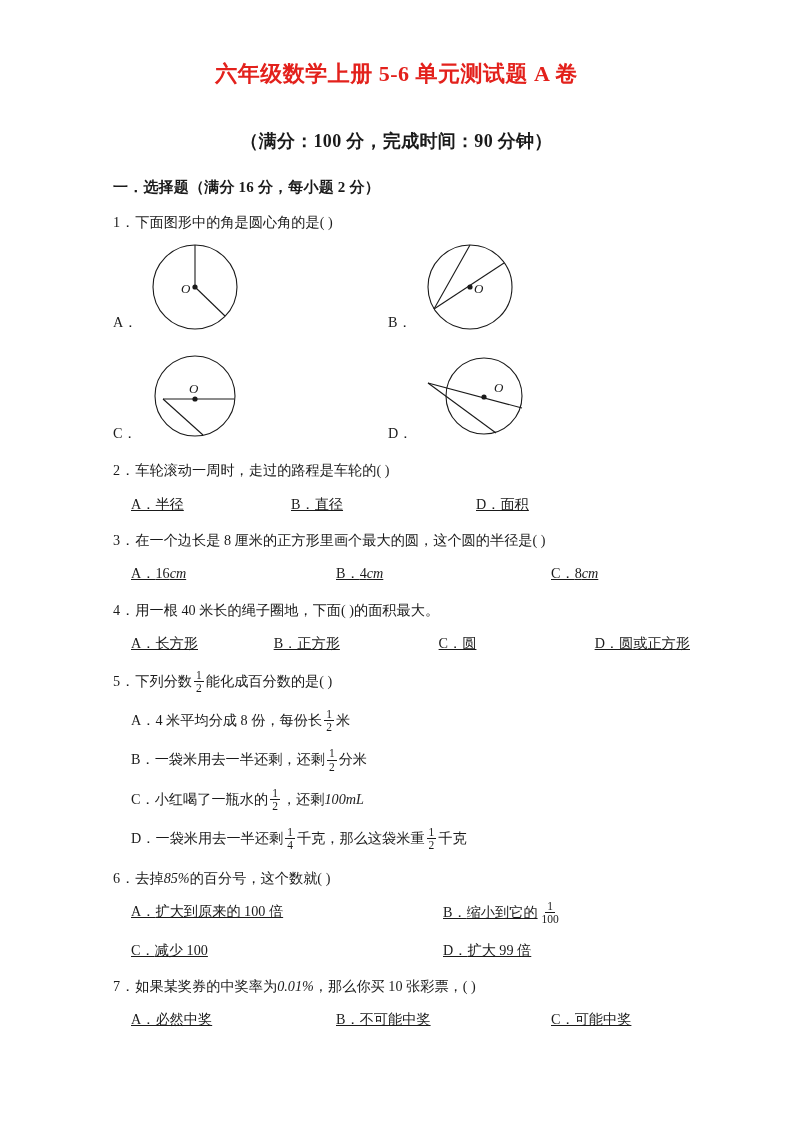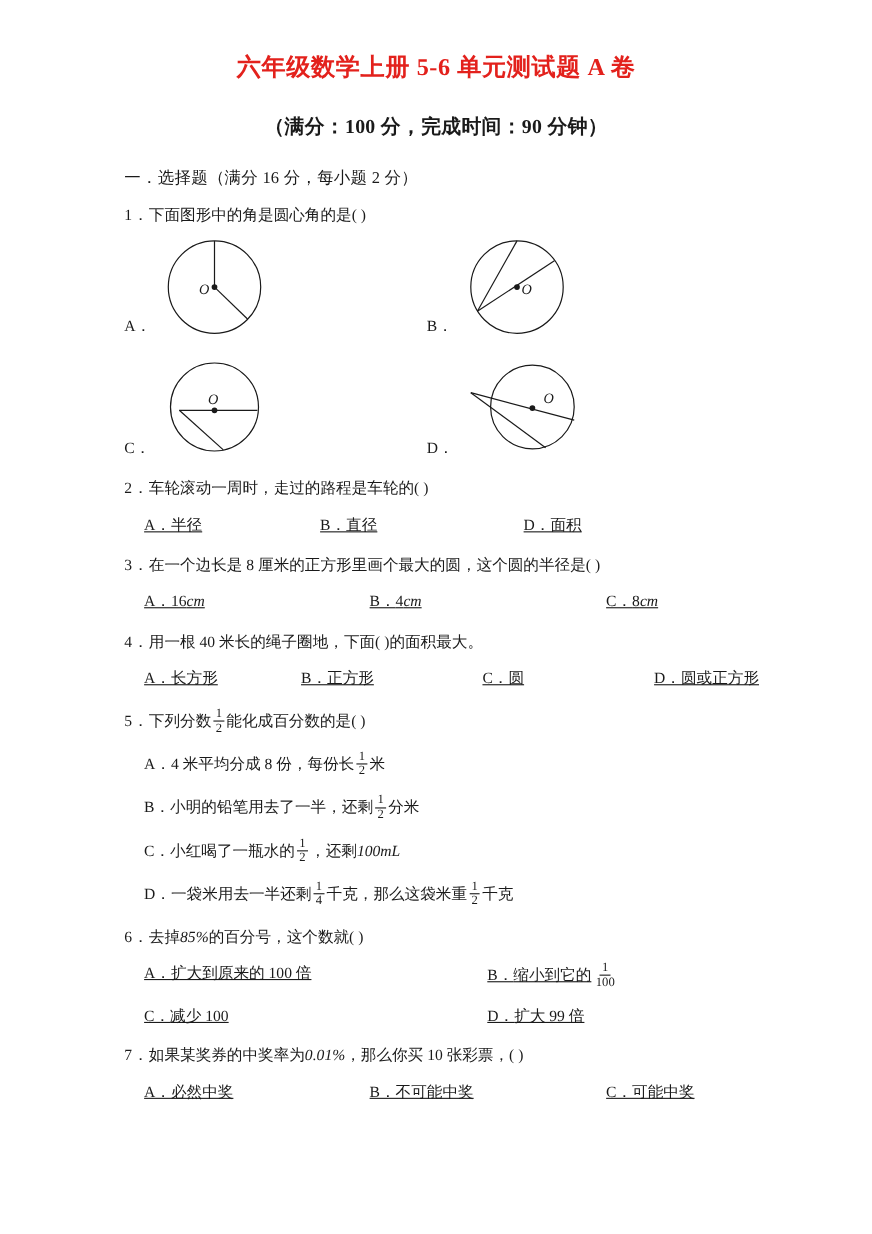--- a/index.html
+++ b/index.html
@@ -23,41 +23,41 @@
     box-sizing: border-box;
   }
 
   
   .doc-title {
     text-align: center;
     color: #e3211c;
     font-weight: bold;
     font-size: 22px;
     letter-spacing: 0.5px;
-    margin: 3px;
+    margin: 16px;
     padding-top: 45px;
     line-height: 1.2;
   }
   .doc-subtitle {
     text-align: center;
     font-weight: bold;
     font-size: 18px;
     margin: 0;
     padding-top: 26px;
     letter-spacing: 0.3px;
   }
 
   
   .content {
     padding: 0 103px 0 113px;
     box-sizing: border-box;
   }
   .section-heading {
     font-size: 15px;
-    font-weight: normal;
+    font-weight: bold;
     margin: 0;
     padding-top: 25px;
     letter-spacing: 0.2px;
   }
   .question {
     font-size: 14.2px;
     margin: 0;
     padding-top: 15px;
     line-height: 1.45;
     white-space: nowrap;
@@ -240,21 +240,21 @@
         </span><span>能化成百分数的是(        )</span>
     </div>
 
     <div class="opt-block">
       <span>A．</span><span>4 米平均分成 8 份，每份长</span><span class="frac">
           <span class="num">1</span>
           <span class="den">2</span>
         </span><span>米</span>
     </div>
     <div class="opt-block">
-      <span>B．</span><span>小明的铅笔用去了一半，还剩</span><span class="frac">
+      <span>B．</span><span>一袋米用去一半还剩，还剩</span><span class="frac">
           <span class="num">1</span>
           <span class="den">2</span>
         </span><span>分米</span>
     </div>
     <div class="opt-block">
       <span>C．</span><span>小红喝了一瓶水的</span><span class="frac">
           <span class="num">1</span>
           <span class="den">2</span>
         </span><span>，还剩</span><span class="it">100mL</span>
     </div>

